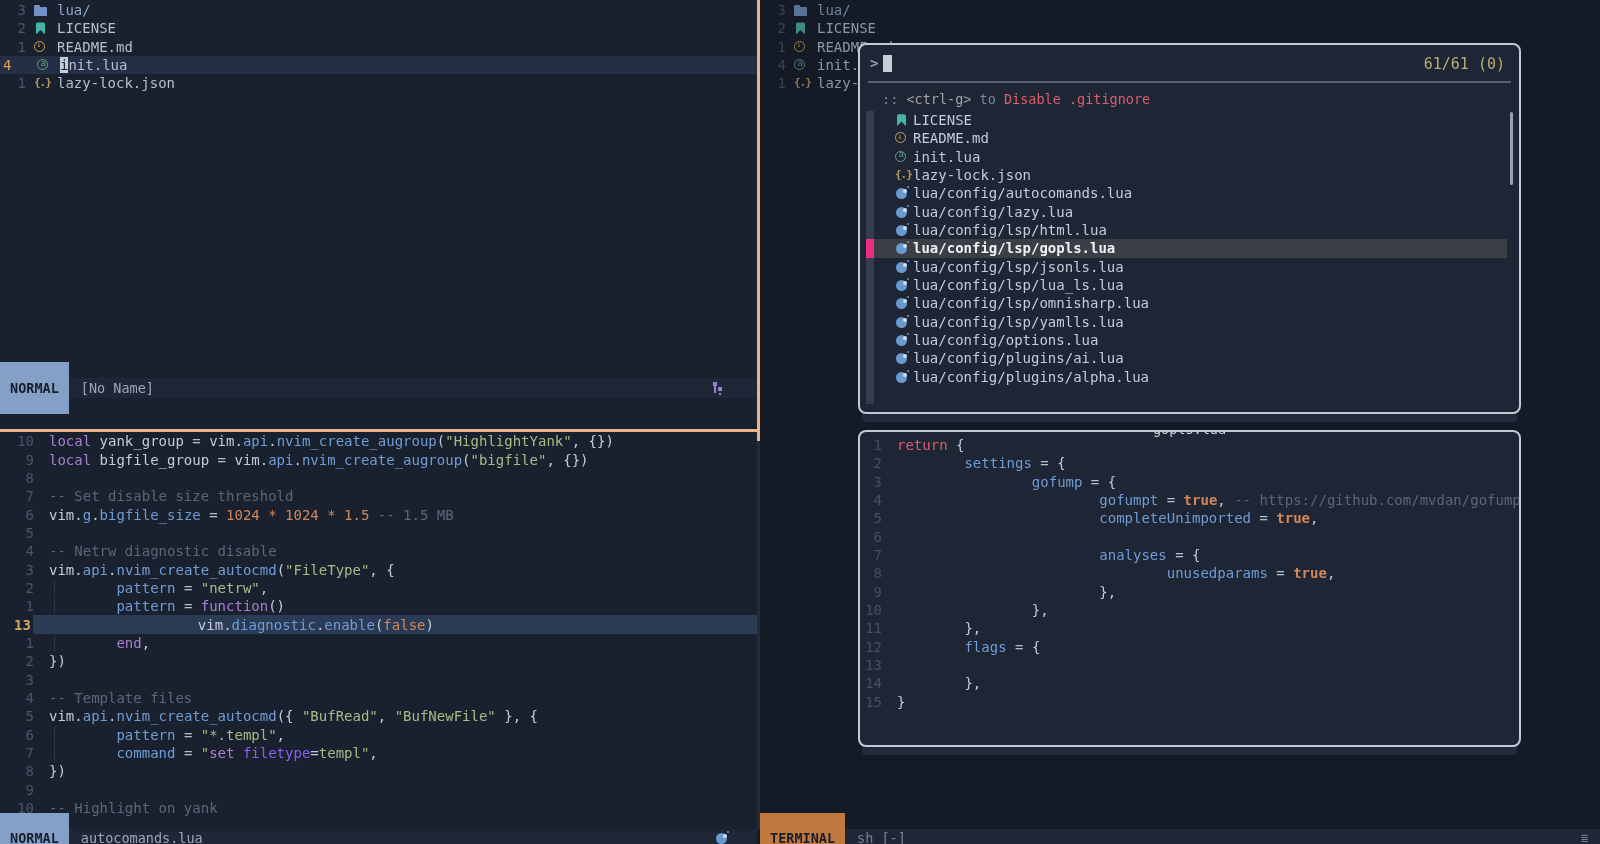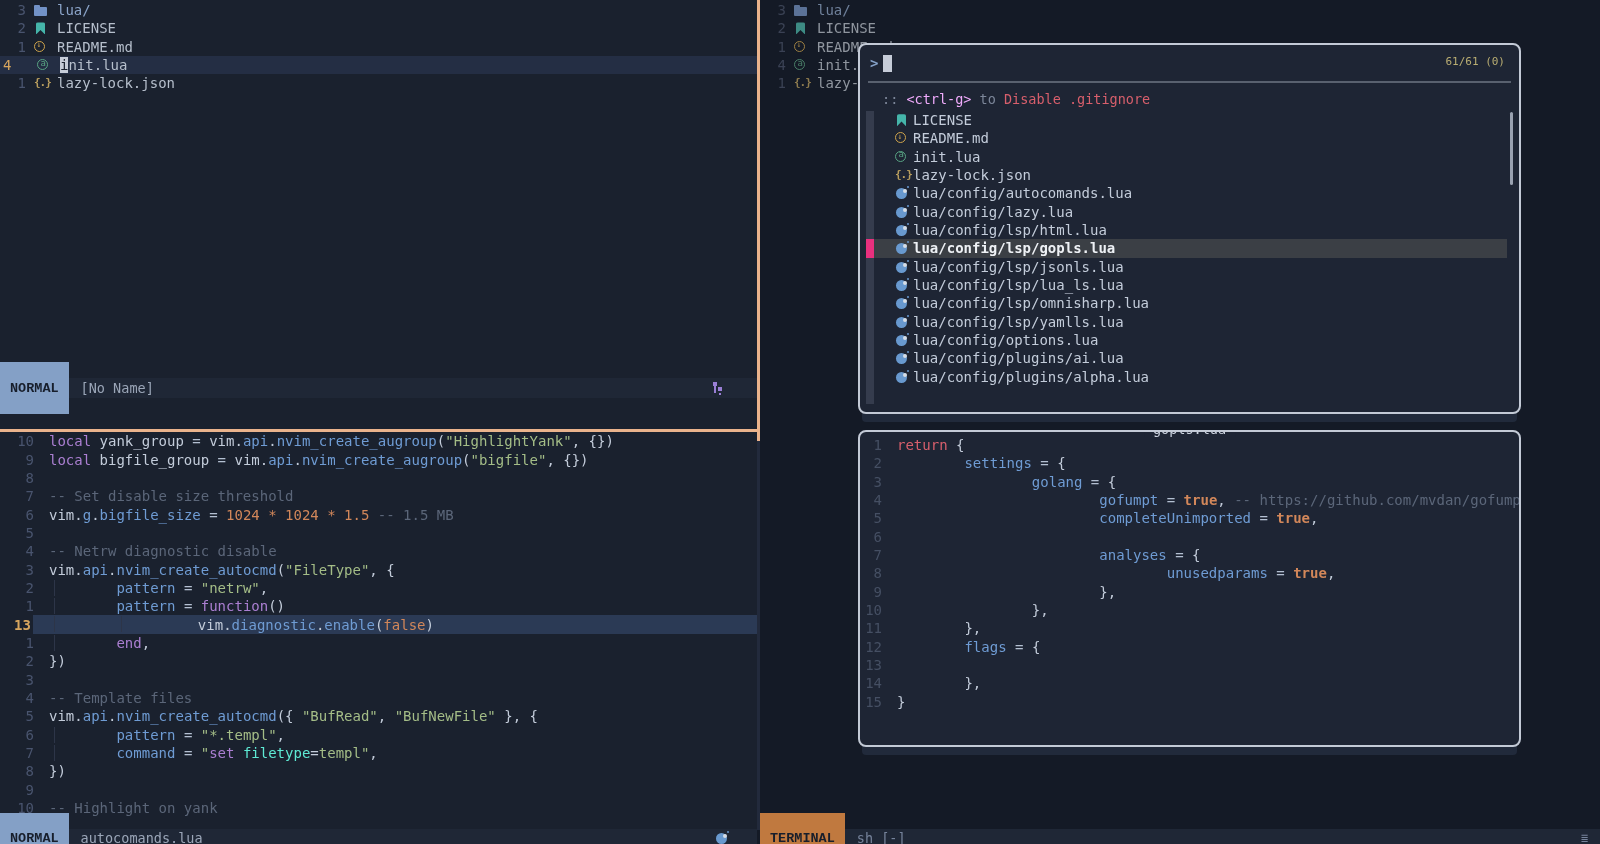--- a/index.html
+++ b/index.html
@@ -37,21 +37,21 @@
   .fic-init::before{content:"";position:absolute;left:0;top:1px;width:11px;height:11px;border:1.5px solid #58a383;border-radius:50%;box-sizing:border-box;}
   .fic-init::after{content:"a";position:absolute;left:3.5px;top:-0.5px;font-size:9px;color:#58a383;}
   .fic-json::before{content:"{.}";position:absolute;left:0;top:0;font-size:11px;font-weight:bold;color:#b99e5e;letter-spacing:-1px;}
   .fic-lua::before{content:"";position:absolute;left:1px;top:2px;width:11px;height:11px;background:#6899cf;border-radius:50%;}
   .fic-lua::after{content:"";position:absolute;left:8px;top:3px;width:4px;height:4px;background:#d6dde6;border-radius:50%;
       box-shadow:3px -4px 0 -1px #6899cf;}
 
   
   .statusline{position:absolute;left:0;width:757px;height:20px;background:#1f2736;display:flex;align-items:center;
       font-size:13.5px;color:#9ba6b8;}
-  .statusline .mode{height:100%;display:flex;align-items:center;padding:16px 10px;font-weight:bold;color:#171e2b;font-family:Liberation Mono, monospace;}
+  .statusline .mode{height:100%;display:flex;align-items:center;padding:16px 10px;font-weight:bold;color:#171e2b;}
   .mode-normal{background:#84a0c6;}
   .mode-terminal{background:#c0793f;}
   .statusline .slfile{margin-left:12px;}
   .sl-right{position:absolute;display:flex;align-items:center;}
   .sl-top{top:378px;}
   .sl-bottom{top:829px;height:18px;}
   .sl-term{top:829px;height:18px;left:0;width:840px;}
   .ic-tree{position:relative;width:13px;height:12px;display:inline-block;}
   .ic-tree::before{content:"";position:absolute;left:1px;top:0;width:4px;height:4px;background:#9a7fd6;
       box-shadow:5px 5px 0 #9a7fd6,5px 10px 0 -1px #9a7fd6;}
@@ -70,32 +70,32 @@
   
   .tk-kw{color:#ab7fd2;}
   .tk-fn{color:#6f9cd4;}
   .tk-str{color:#a4bd87;}
   .tk-num{color:#d2875a;}
   .tk-bool{color:#d2875a;font-weight:bold;}
   .tk-cmt{color:#5b6679;}
   .tk-fg{color:#c3ccda;}
   .tk-op{color:#b4c0d2;}
   .tk-red{color:#d85f6c;}
-  .tk-pink{color:#5eead4;}
+  .tk-pink{color:#8b5cf6;}
   .tk-dim{color:#7d879a;}
-  .tk-teal{color:#f0abfc;}
+  .tk-teal{color:#a3a3a3;}
 
   
   .fzf-box{position:absolute;left:858px;top:43px;width:663px;height:371px;background:#1e2534;
       border:2px solid #c3cad6;border-radius:8px;box-sizing:border-box;z-index:10;
       box-shadow:0 12px 0 -4px #212a3b;overflow:hidden;}
   .fzf-prompt-row{position:absolute;left:10px;top:8px;height:20px;display:flex;align-items:center;}
   .fzf-prompt{color:#84a0c6;font-weight:bold;}
   .fzf-cursor{display:inline-block;width:9px;height:17px;background:#c6ccd8;margin-left:5px;}
-  .fzf-counter{position:absolute;right:14px;top:10px;color:#b9ad72;font-size:11px;}
+  .fzf-counter{position:absolute;right:14px;top:10px;color:#b9ad72;font-size:15px;}
   .fzf-sep{position:absolute;left:8px;right:8px;top:36px;height:1.5px;background:#59616f;}
   .fzf-header{position:absolute;left:22px;top:46px;height:18px;white-space:pre;font-size:13.5px;}
   .fzf-gutter{position:absolute;left:6px;top:66px;width:8px;height:293px;background:#353c4d;}
   .fzf-list{position:absolute;left:0;top:66px;width:100%;}
   .frow{position:relative;height:18.33px;display:flex;align-items:center;white-space:pre;}
   .frow .fgut{width:8px;margin-left:6px;height:100%;flex:none;}
   .frow .fic{margin-left:21px;}
   .frow .fname{margin-left:4px;color:#c3ccda;position:relative;}
   .frow.selected::before{content:"";position:absolute;left:14px;right:12px;top:0;bottom:0;background:#3b3f45;}
   .frow.selected .fgut{background:#e8307e;position:relative;}
@@ -216,21 +216,21 @@
         <div class="frow"><span class="fgut"></span><span class="fic fic-lua"></span><span class="fname">lua/config/plugins/alpha.lua</span></div>
       </div>
     <div class="fzf-scrollbar"></div>
   </div>
 
   <div class="prev-box">
     <div class="prev-title">gopls.lua</div>
     <div class="prev-code" id="preview-code">
         <div class="prow"><span class="pnum">1</span><span class="pcontent"><span class="tk-red">return</span><span class="tk-fg"> {</span></span></div>
         <div class="prow"><span class="pnum">2</span><span class="pcontent"><span class="tk-fg">        </span><span class="tk-fn">settings</span><span class="tk-op"> = </span><span class="tk-fg">{</span></span></div>
-        <div class="prow"><span class="pnum">3</span><span class="pcontent"><span class="tk-fg">                </span><span class="tk-fn">golang</span><span class="tk-op"> = </span><span class="tk-fg">{</span></span></div>
+        <div class="prow"><span class="pnum">3</span><span class="pcontent"><span class="tk-fg">                </span><span class="tk-fn">gofump</span><span class="tk-op"> = </span><span class="tk-fg">{</span></span></div>
         <div class="prow"><span class="pnum">4</span><span class="pcontent"><span class="tk-fg">                        </span><span class="tk-fn">gofumpt</span><span class="tk-op"> = </span><span class="tk-bool">true</span><span class="tk-fg">,</span><span class="tk-cmt"> -- https://github.com/mvdan/gofump</span></span></div>
         <div class="prow"><span class="pnum">5</span><span class="pcontent"><span class="tk-fg">                        </span><span class="tk-fn">completeUnimported</span><span class="tk-op"> = </span><span class="tk-bool">true</span><span class="tk-fg">,</span></span></div>
         <div class="prow"><span class="pnum">6</span></div>
         <div class="prow"><span class="pnum">7</span><span class="pcontent"><span class="tk-fg">                        </span><span class="tk-fn">analyses</span><span class="tk-op"> = </span><span class="tk-fg">{</span></span></div>
         <div class="prow"><span class="pnum">8</span><span class="pcontent"><span class="tk-fg">                                </span><span class="tk-fn">unusedparams</span><span class="tk-op"> = </span><span class="tk-bool">true</span><span class="tk-fg">,</span></span></div>
         <div class="prow"><span class="pnum">9</span><span class="pcontent"><span class="tk-fg">                        },</span></span></div>
         <div class="prow"><span class="pnum">10</span><span class="pcontent"><span class="tk-fg">                },</span></span></div>
         <div class="prow"><span class="pnum">11</span><span class="pcontent"><span class="tk-fg">        },</span></span></div>
         <div class="prow"><span class="pnum">12</span><span class="pcontent"><span class="tk-fg">        </span><span class="tk-fn">flags</span><span class="tk-op"> = </span><span class="tk-fg">{</span></span></div>
         <div class="prow"><span class="pnum">13</span></div>

